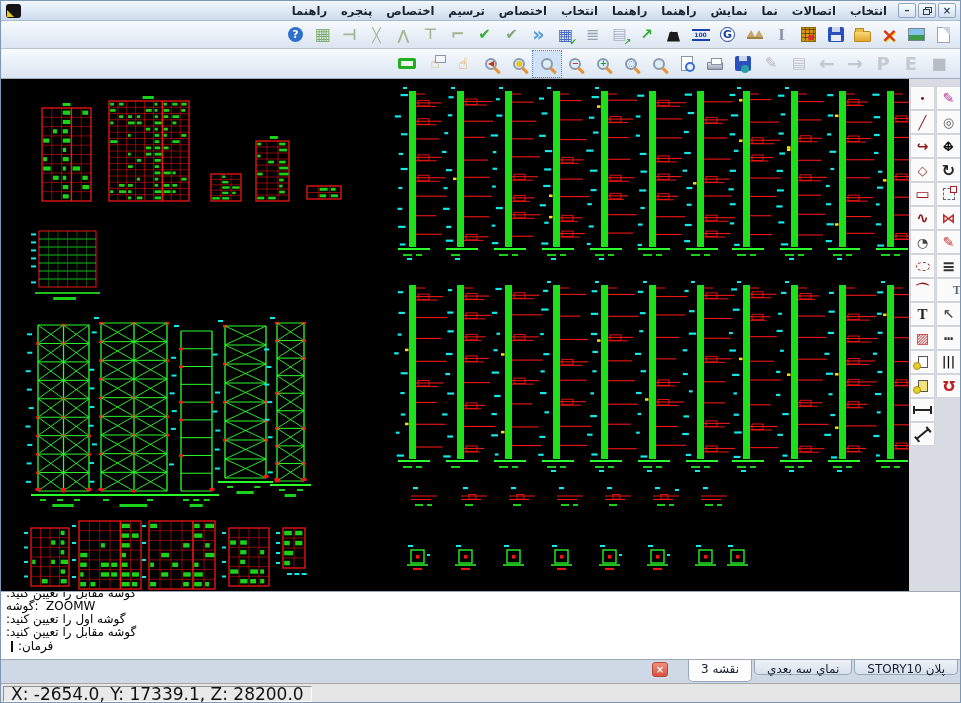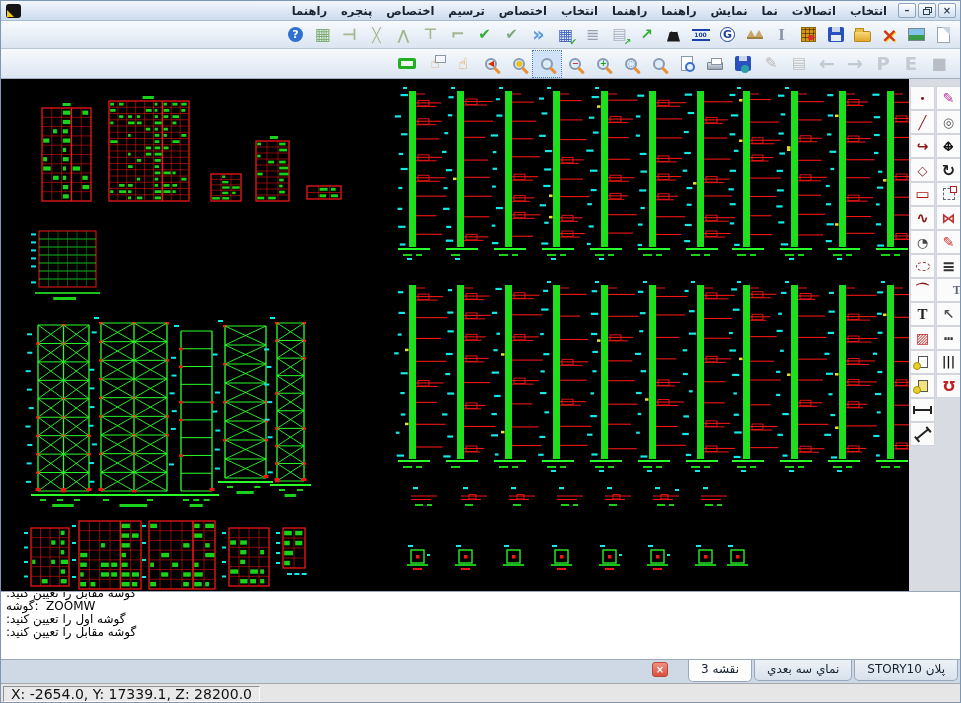--- a/index.html
+++ b/index.html
@@ -94,30 +94,30 @@
   .cmdarea{height:68px;background:#fff;border-top:1px solid #9aa8b8;padding:0 5px;overflow:hidden;
     font-size:12px;color:#000;}
   .cmd-line{height:13px;line-height:13px;white-space:pre;}
   .cmd-line:first-child{margin-top:-5px;}
   .cmd-line bdi{unicode-bidi:isolate;}
   .prompt-line{display:flex;direction:rtl;justify-content:flex-end;align-items:center;height:14px;}
   .caret{width:2px;height:11px;background:#111;margin:0 5px;}
   
   .tabbar{height:24px;background:#cfd9e6;border-top:1px solid #9aa8b8;display:flex;direction:rtl;
     align-items:flex-start;padding-right:2px;}
-  .tab{height:21px;border:1px solid #98a8bc;border-top:none;border-radius:0 0 5px 5px;
+  .tab{height:15px;border:1px solid #98a8bc;border-top:none;border-radius:0 0 5px 5px;
     background:linear-gradient(#eef2f7,#d8e1ec);padding:2px 12px 0;font-size:12px;color:#13202e;
     margin-inline-end:2px;white-space:nowrap;cursor:default;}
   .tab.selected{background:#fdfdfe;height:22px;}
   .tab-close{width:16px;height:15px;margin:2px 18px 0 0;border:1px solid #b84838;border-radius:3px;
     background:linear-gradient(#f0907e,#d85040);color:#fff;font-size:10px;font-weight:bold;
     display:flex;align-items:center;justify-content:center;cursor:default;}
   
   .statusbar{height:21px;background:#e6e6e6;border-top:1px solid #a8a8a8;display:flex;align-items:stretch;padding:2px;}
-  .coords{border:1px solid;border-color:#909090 #fdfdfd #fdfdfd #909090;padding:1px 7px;font-size:14px;
+  .coords{border:1px solid;border-color:#909090 #fdfdfd #fdfdfd #909090;padding:1px 7px;font-size:17px;
     color:#111;white-space:nowrap;background:#e9e9e9;line-height:13px;}
   .status-fill{flex:1;}
 </style>
 </head>
 <body>
 
 <div class="app">
 
   <div class="titlebar">
     <div class="app-icon"></div>
@@ -1764,20 +1764,24 @@
           <span class="sbtn empty"></span>
         </div>
     </div>
   </div>
 
   <div class="cmdarea" id="cmdarea">
       <div class="cmd-line"><bdi dir="rtl">گوشه مقابل را تعیین کنید:</bdi></div>
       <div class="cmd-line"><bdi dir="ltr">گوشه:  ZOOMW</bdi></div>
       <div class="cmd-line"><bdi dir="rtl">گوشه اول را تعیین کنید:</bdi></div>
       <div class="cmd-line"><bdi dir="rtl">گوشه مقابل را تعیین کنید:</bdi></div>
+      <div class="prompt-line">
+        <span>فرمان:</span>
+        <span class="caret"></span>
+      </div>
     </div>
 
   <div class="tabbar" id="tabbar">
       <div class="tab"><bdi dir="rtl">پلان STORY10</bdi></div>
       <div class="tab"><bdi dir="rtl">نماي سه بعدي</bdi></div>
       <div class="tab selected"><bdi dir="ltr">نقشه 3</bdi></div>
       <div class="tab-close">×</div>
     </div>
 
   <div class="statusbar">

